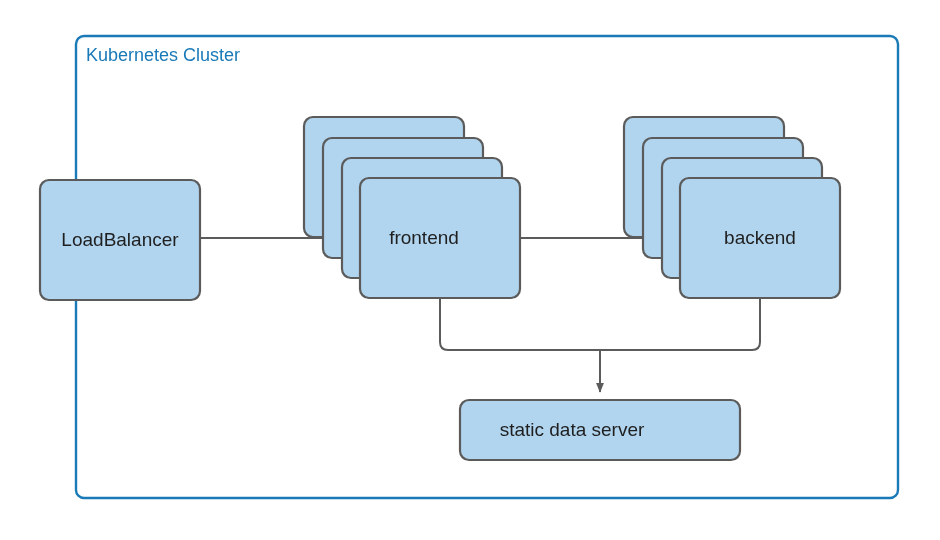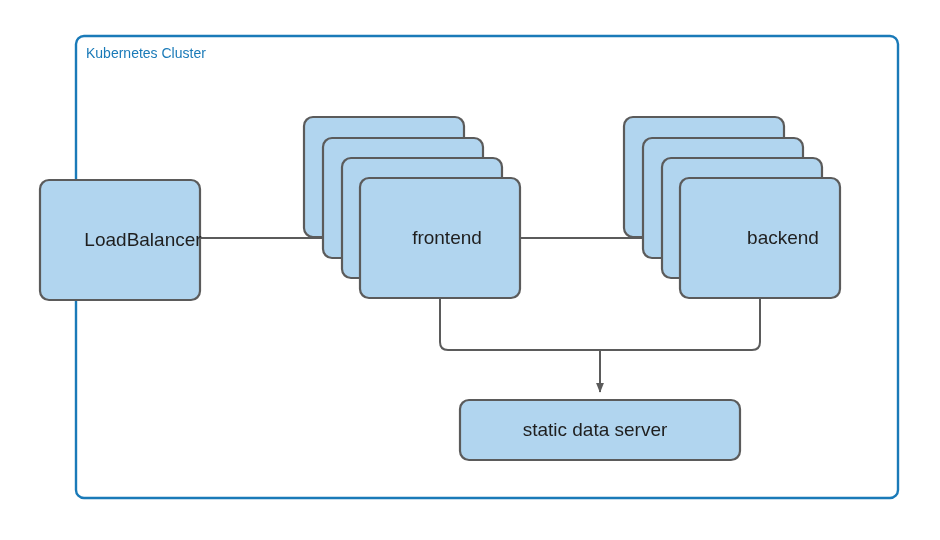--- a/index.html
+++ b/index.html
@@ -33,29 +33,28 @@
     display: flex;
     align-items: center;
     justify-content: center;
     text-align: center;
     color: #1f1f1f;
     font-family: "Liberation Sans", sans-serif;
     font-size: 19px;
     line-height: 1.2;
     white-space: nowrap;
     pointer-events: none;
-    margin-left: 23px;
   }
   .cluster-title {
     position: absolute;
     left: 86px;
     top: 45px;
     color: #1a7ab8;
     font-family: "Liberation Sans", sans-serif;
-    font-size: 14px;
+    font-size: 18px;
     line-height: 1.2;
     white-space: nowrap;
   }
   .hit {
     position: absolute;
   }
 </style>
 </head>
 <body>
 

